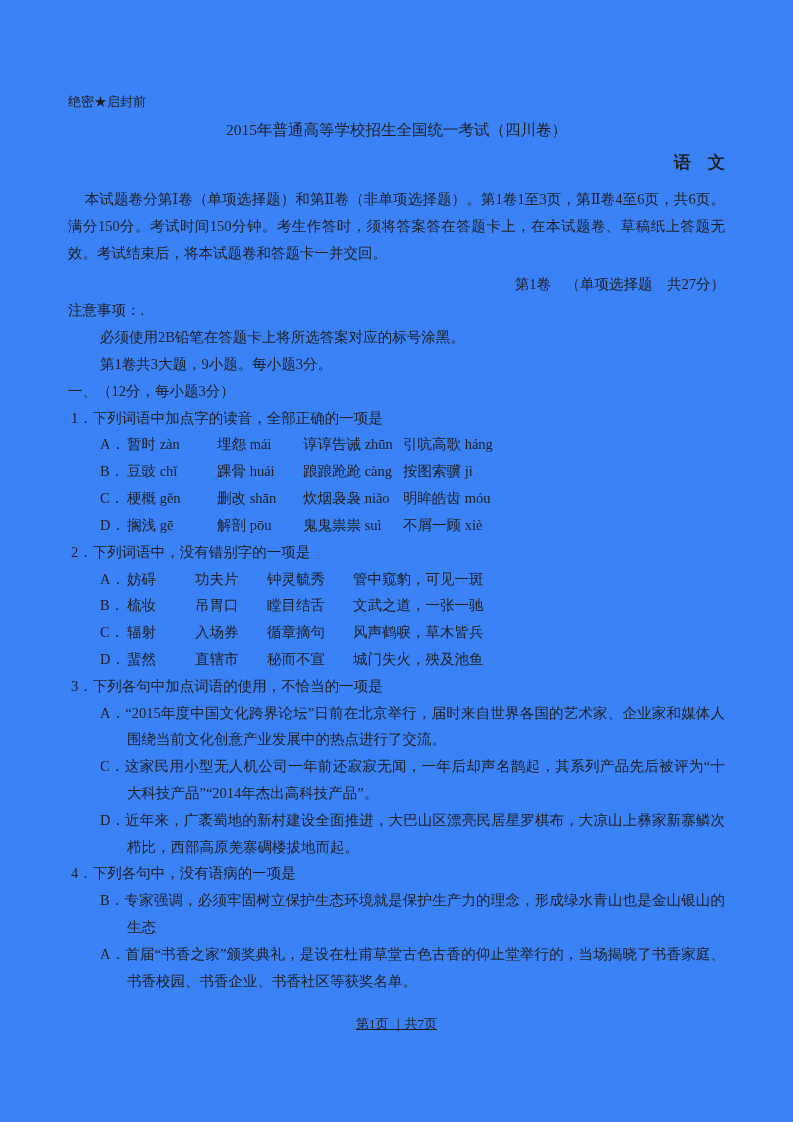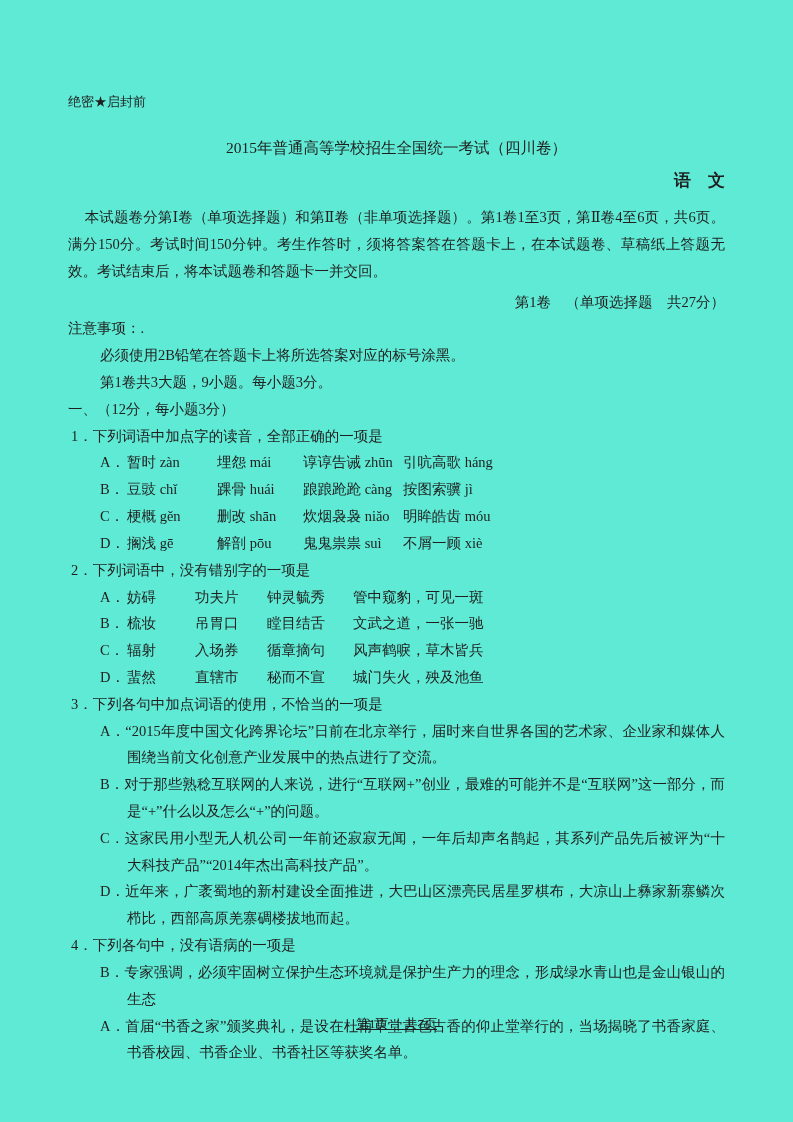--- a/index.html
+++ b/index.html
@@ -1,31 +1,31 @@
 <!DOCTYPE html>
 <html><head>
 <meta charset="utf-8">
 <style>
   html, body { margin: 0; padding: 0; background: #ffffff; }
   .sheet {
     position: relative;
     width: 793px;
     height: 1122px;
-    background: #5eead4;
+    background: #3b82f6;
     overflow: hidden;
     font-family: "Liberation Serif", "DejaVu Serif", serif;
     font-size: 14.5px;
     line-height: 1.85;
     color: #1f1f1f;
     padding: 90px 68px 0 68px;
     box-sizing: border-box;
   }
   p { margin: 0; }
   .security { font-size: 13px; }
-  .title { text-align: center; margin-top: 20px; font-size: 15.5px; }
+  .title { text-align: center; margin-top: 2px; font-size: 15.5px; }
   .subject { text-align: right; margin-top: 2px; font-size: 17px; font-weight: 700; }
   .intro { margin-top: 8px; text-indent: 1.15em; text-align: justify; }
   .section-header { text-align: right; margin-top: 4px; }
   .notice-label { margin: 0; }
   .notice-item { padding-left: 2.2em; }
   .stem { padding-left: 3px; }
   .opt-row { display: flex; margin-left: 32px; }
   .opt-label { flex: none; width: 27px; }
   .cell { flex: none; white-space: nowrap; }
   .q1 .cell1 { width: 90px; }
@@ -126,21 +126,20 @@
       <span class="cell cell1">蜚然</span>
       <span class="cell cell2">直辖市</span>
       <span class="cell cell3">秘而不宣</span>
       <span class="cell cell4">城门失火，殃及池鱼</span>
     </div>
   </section>
 
   <section class="question">
     <p class="stem">3．下列各句中加点词语的使用，不恰当的一项是</p>
     <p class="opt-para"><span class="opt-label">A．</span><span>“2015年度中国文化跨界论坛”日前在北京举行，届时来自世界各国的艺术家、企业家和媒体人围绕当前文化创意产业发展中的热点进行了交流。</span></p>
-    <p class="opt-para"><span class="opt-label">B．</span><span>对于那些熟稔互联网的人来说，进行“互联网+”创业，最难的可能并不是“互联网”这一部分，而是“+”什么以及怎么“+”的问题。</span></p>
     <p class="opt-para"><span class="opt-label">C．</span><span>这家民用小型无人机公司一年前还寂寂无闻，一年后却声名鹊起，其系列产品先后被评为“十大科技产品”“2014年杰出高科技产品”。</span></p>
     <p class="opt-para"><span class="opt-label">D．</span><span>近年来，广袤蜀地的新村建设全面推进，大巴山区漂亮民居星罗棋布，大凉山上彝家新寨鳞次栉比，西部高原羌寨碉楼拔地而起。</span></p>
   </section>
 
   <section class="question">
     <p class="stem">4．下列各句中，没有语病的一项是</p>
     <p class="opt-para"><span class="opt-label">B．</span><span>专家强调，必须牢固树立保护生态环境就是保护生产力的理念，形成绿水青山也是金山银山的生态</span></p>
     <p class="opt-para"><span class="opt-label">A．</span><span>首届“书香之家”颁奖典礼，是设在杜甫草堂古色古香的仰止堂举行的，当场揭晓了书香家庭、书香校园、书香企业、书香社区等获奖名单。</span></p>
   </section>
 

